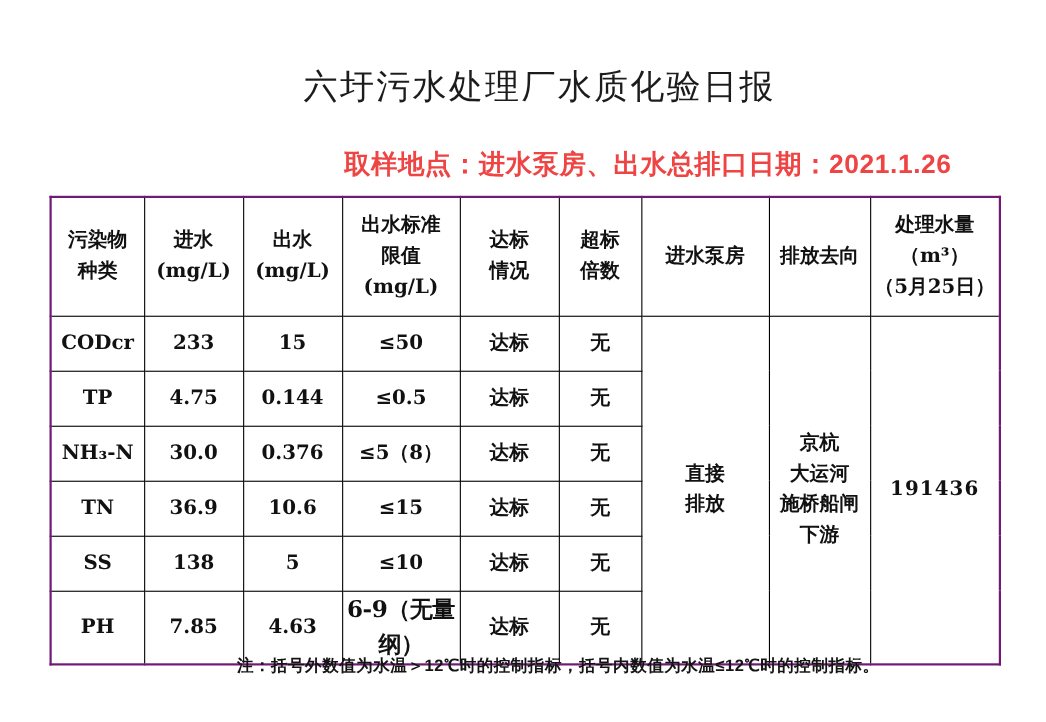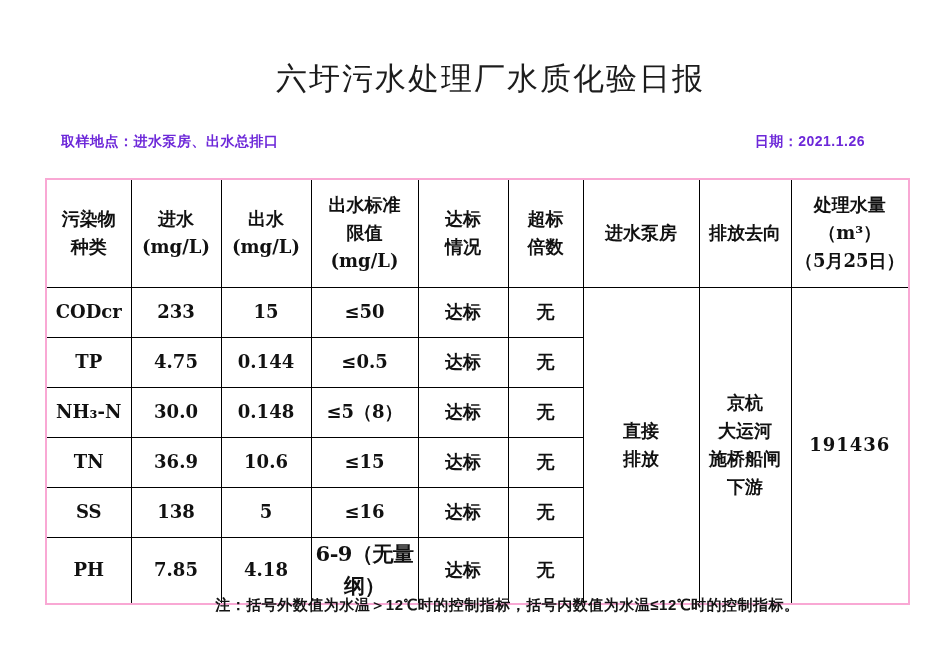--- a/index.html
+++ b/index.html
@@ -28,35 +28,35 @@
     letter-spacing: 2px;
     line-height: 1.15;
     color: #1c1c1c;
   }
   .meta {
     position: absolute;
     top: 133px;
     left: 61px;
     right: 86px;
     display: flex;
-    justify-content: space-between;
+    justify-content: flex-end;
     align-items: baseline;
     font-family: "Liberation Sans", sans-serif;
     font-weight: 700;
-    font-size: 14px;
+    font-size: 24px;
     letter-spacing: 0.5px;
-    color: #6d28d9;
+    color: #ef4444;
   }
   table.report {
     position: absolute;
     left: 45px;
     top: 178px;
     border-collapse: collapse;
     table-layout: fixed;
-    border: 2px solid #f9a8d4;
+    border: 2px solid #701a75;
   }
   .report th, .report td {
     border: 1px solid #000;
     text-align: center;
     vertical-align: middle;
     padding: 0;
     font-weight: 700;
     font-size: 18px;
     line-height: 1.55;
     color: #111;
@@ -171,45 +171,45 @@
         <td>TP</td>
         <td>4.75</td>
         <td>0.144</td>
         <td class="col-limit">≤0.5</td>
         <td>达标</td>
         <td>无</td>
       </tr>
       <tr>
         <td>NH₃-N</td>
         <td>30.0</td>
-        <td>0.148</td>
+        <td>0.376</td>
         <td class="col-limit">≤5（8）</td>
         <td>达标</td>
         <td>无</td>
       </tr>
       <tr>
         <td>TN</td>
         <td>36.9</td>
         <td>10.6</td>
         <td class="col-limit">≤15</td>
         <td>达标</td>
         <td>无</td>
       </tr>
       <tr>
         <td>SS</td>
         <td>138</td>
         <td>5</td>
-        <td class="col-limit">≤16</td>
+        <td class="col-limit">≤10</td>
         <td>达标</td>
         <td>无</td>
       </tr>
       <tr>
         <td>PH</td>
         <td>7.85</td>
-        <td>4.18</td>
+        <td>4.63</td>
         <td class="col-limit small">6-9（无量纲）</td>
         <td>达标</td>
         <td>无</td>
       </tr>
     </tbody>
   </table>
 
   <div class="note">注：括号外数值为水温＞12℃时的控制指标，括号内数值为水温≤12℃时的控制指标。</div>
 
 </div>

